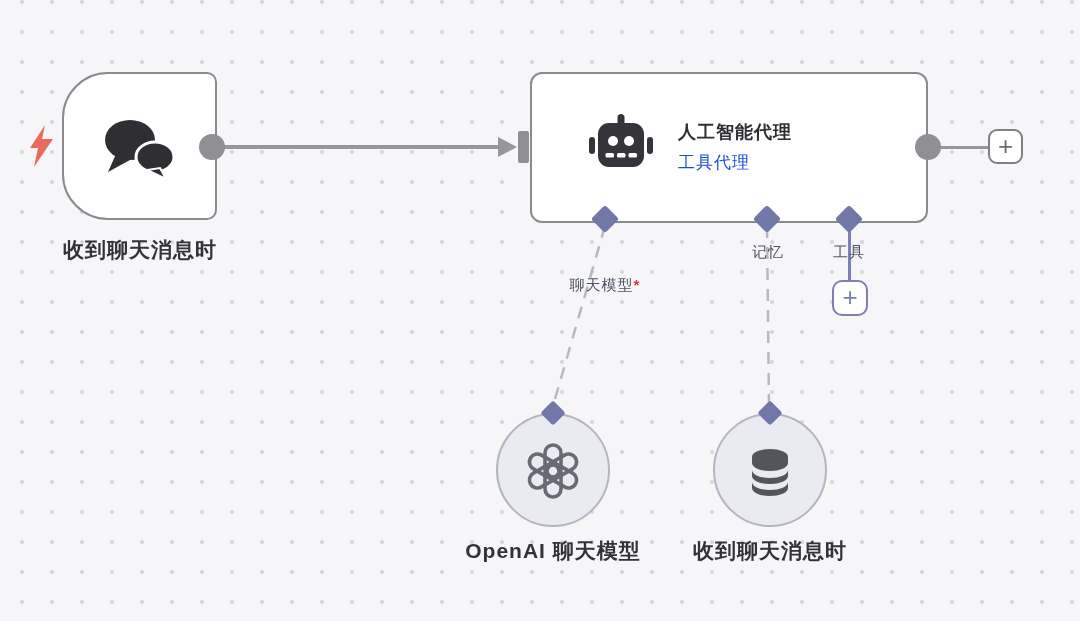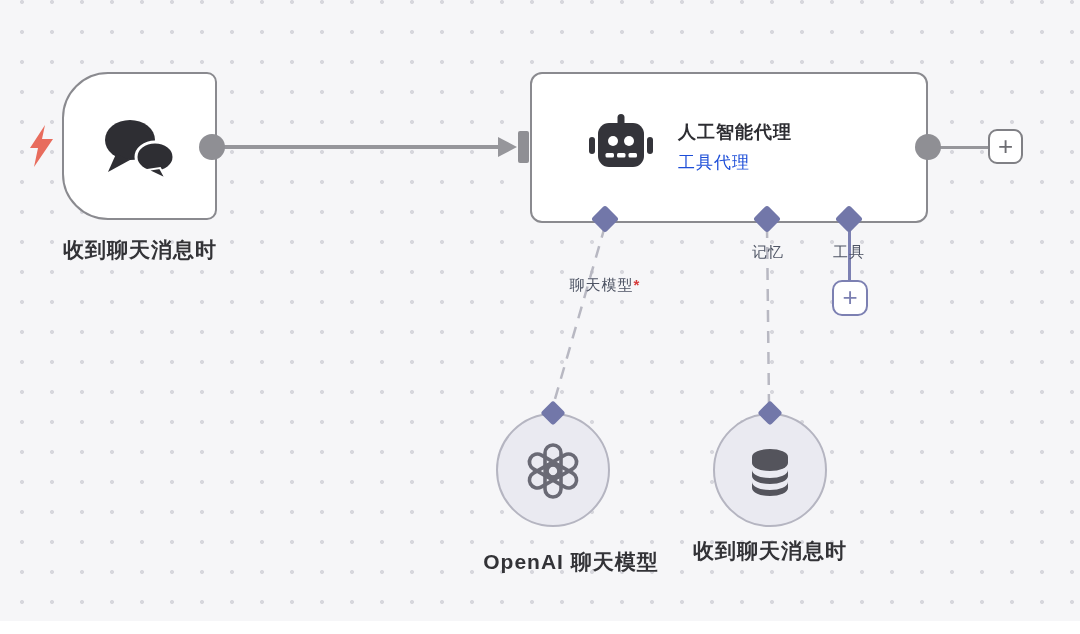--- a/index.html
+++ b/index.html
@@ -175,21 +175,21 @@
       <rect x="-8" y="-26" width="16" height="32" rx="8" transform="rotate(0)"></rect>
       <rect x="-8" y="-26" width="16" height="32" rx="8" transform="rotate(60)"></rect>
       <rect x="-8" y="-26" width="16" height="32" rx="8" transform="rotate(120)"></rect>
       <rect x="-8" y="-26" width="16" height="32" rx="8" transform="rotate(180)"></rect>
       <rect x="-8" y="-26" width="16" height="32" rx="8" transform="rotate(240)"></rect>
       <rect x="-8" y="-26" width="16" height="32" rx="8" transform="rotate(300)"></rect>
     </g>
   </svg>
 </div>
 <div class="diamond sm" style="left:544px; top:404px;"></div>
-<div class="node-label" style="left:571px; top:537px;margin-top:11px;">OpenAI 聊天模型</div>
+<div class="node-label" style="left:553px; top:537px;">OpenAI 聊天模型</div>
 
 <div class="subnode-circle" style="left:713px; top:413px;">
   <svg width="52" height="52" viewBox="0 0 52 52">
     <g fill="#54545c">
       <path d="M8 13 a18 8 0 0 1 36 0 v6 a18 8 0 0 1 -36 0 z"></path>
       <path d="M8 26 a18 8 0 0 0 36 0 v6 a18 8 0 0 1 -36 0 z"></path>
       <path d="M8 38 a18 8 0 0 0 36 0 v6 a18 8 0 0 1 -36 0 z"></path>
     </g>
   </svg>
 </div>

